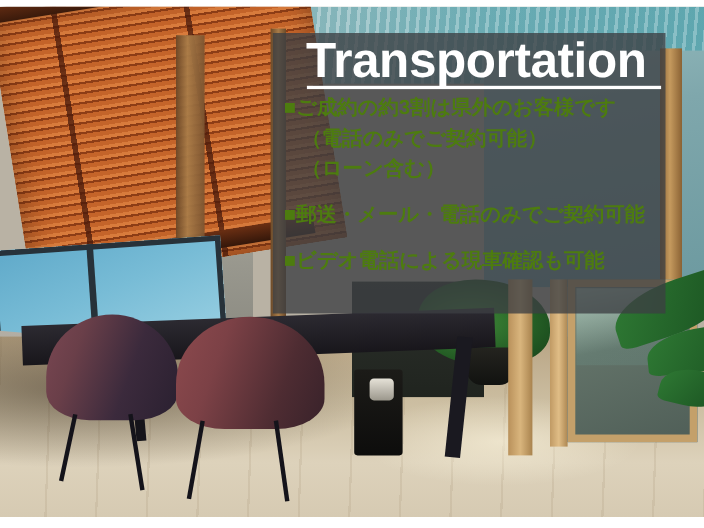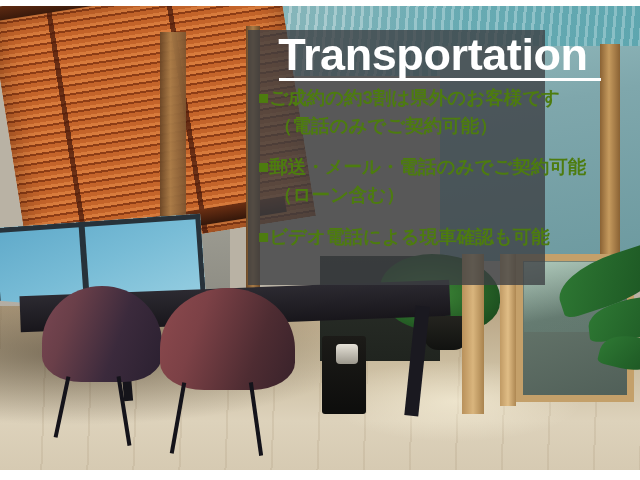--- a/index.html
+++ b/index.html
@@ -306,21 +306,21 @@
     left: 0; top: 470px;
     width: 640px; height: 10px;
     background: #ffffff;
   }
 
   
   .overlay {
     position: absolute;
     left: 248px;
     top: 30px;
-    width: 297px;
+    width: 357px;
     height: 255px;
     background: rgba(60, 63, 66, 0.78);
   }
   .overlay-title {
     position: absolute;
     left: 0;
     top: 1px;
     width: 370px;
     text-align: center;
     color: #ffffff;
@@ -426,20 +426,20 @@
 
   <div class="overlay">
     <div class="overlay-title">Transportation</div>
     <div class="title-rule"></div>
 
     <div class="bullets">
       <p class="bullet-line b1">■ご成約の約3割は県外のお客様です</p>
 
       <p class="bullet-line b2b">（電話のみでご契約可能）</p>
 
+      <p class="bullet-line b3b">（ローン含む）</p>
       <p class="bullet-line b3">■郵送・メール・電話のみでご契約可能</p>
-      <p class="bullet-line b3b">（ローン含む）</p>
 
       <p class="bullet-line b4">■ビデオ電話による現車確認も可能</p>
     </div>
   </div>
 
 </div>
 
 </body></html>

